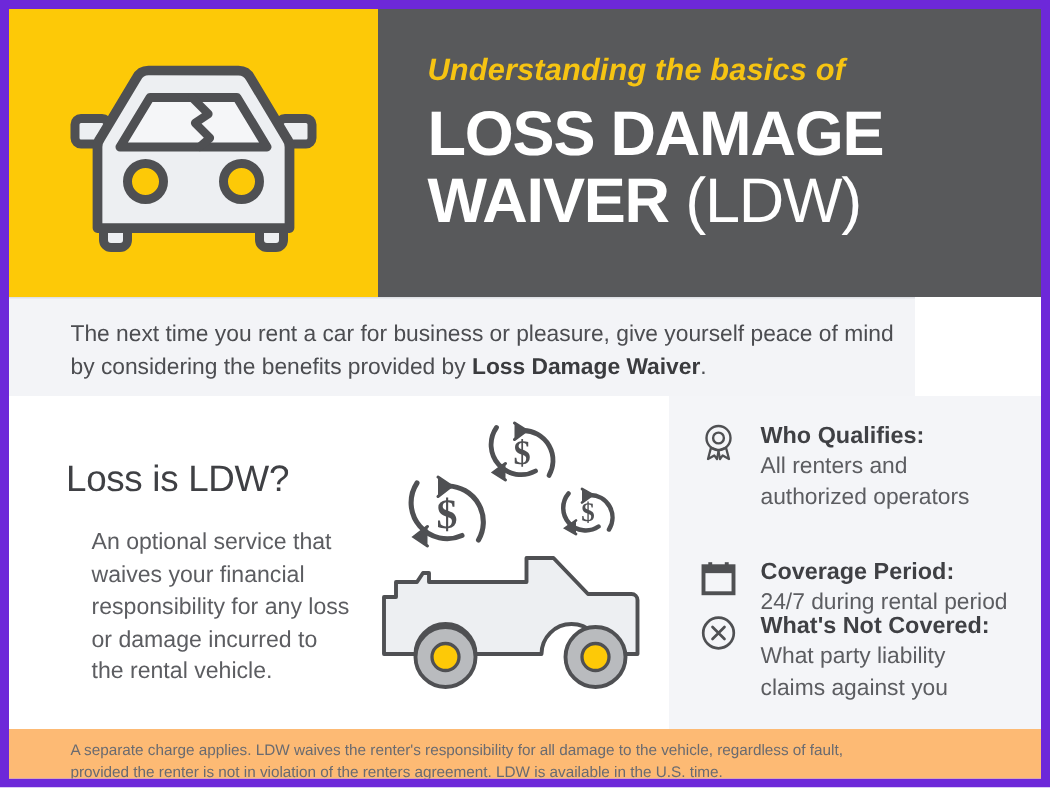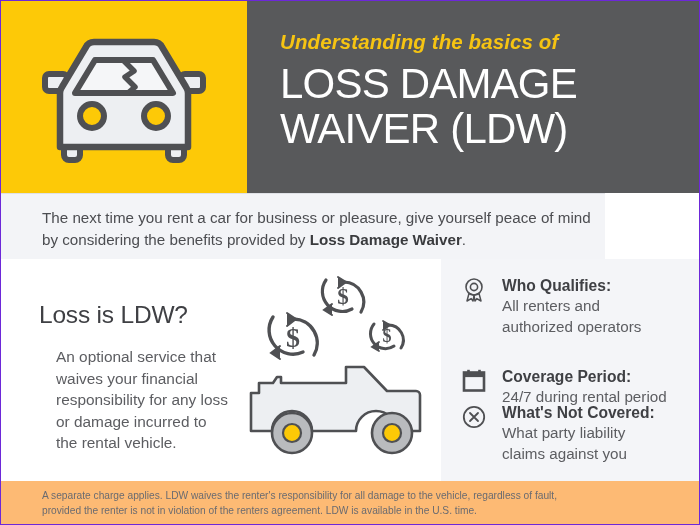--- a/index.html
+++ b/index.html
@@ -10,21 +10,21 @@
   body {
     font-family: "Liberation Sans", sans-serif;
   }
   #infographic {
     position: relative;
     width: 700px;
     height: 525px;
     background: #ffffff;
     overflow: hidden;
     box-sizing: border-box;
-    border: 1px solid #6d28d9;
+    border: 6px solid #6d28d9;
   }
 
   
   .header {
     position: absolute;
     left: 0; top: 0;
     width: 700px;
     height: 192px;
     background: #58595b;
   }
@@ -58,21 +58,21 @@
     margin: 0 0 6px 0;
   }
   .title-line {
     color: #ffffff;
     font-size: 42px;
     line-height: 45px;
     letter-spacing: -0.8px;
     margin: 0;
     white-space: nowrap;
   }
-  .title-strong { font-weight: normal; text-align: right; }
+  .title-strong { font-weight: bold; text-align: right; }
   .title-light  { font-weight: normal; text-align: right; }
 
   
   .intro-band {
     position: absolute;
     left: 0; top: 192px;
     width: 604px;
     height: 66px;
     background: #f3f4f7;
     border-top: 1px solid #dfe1e6;

